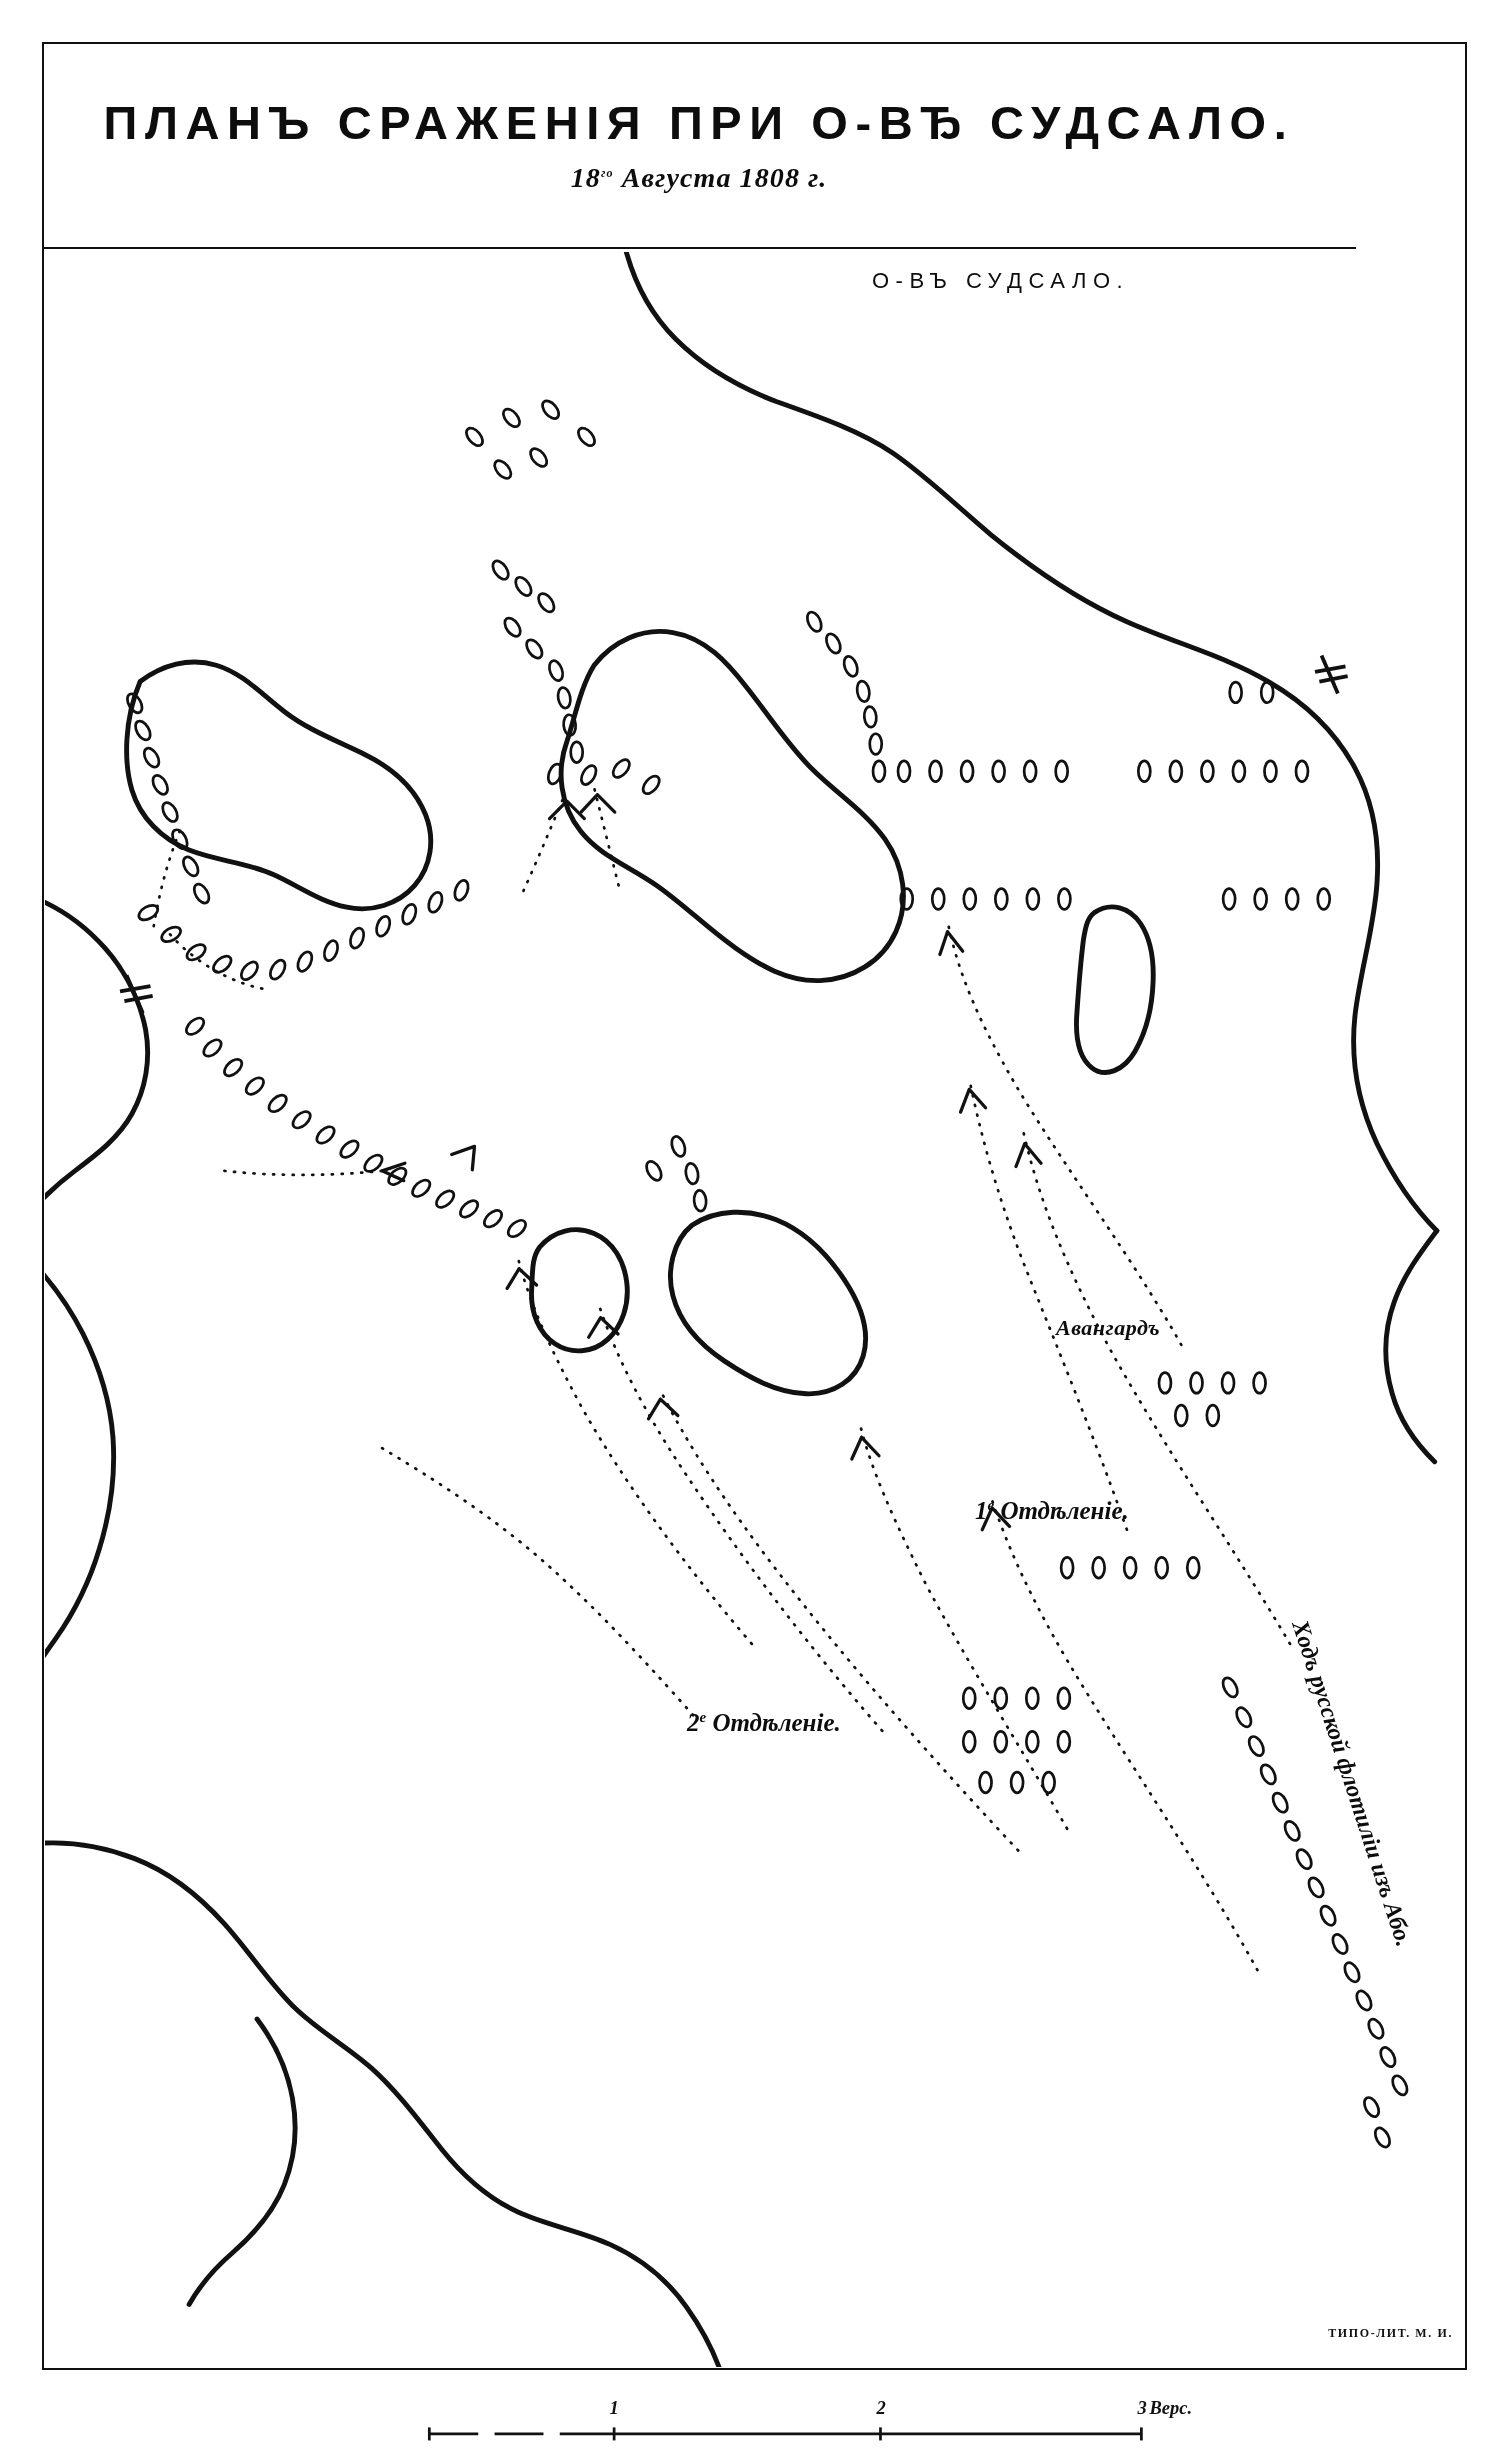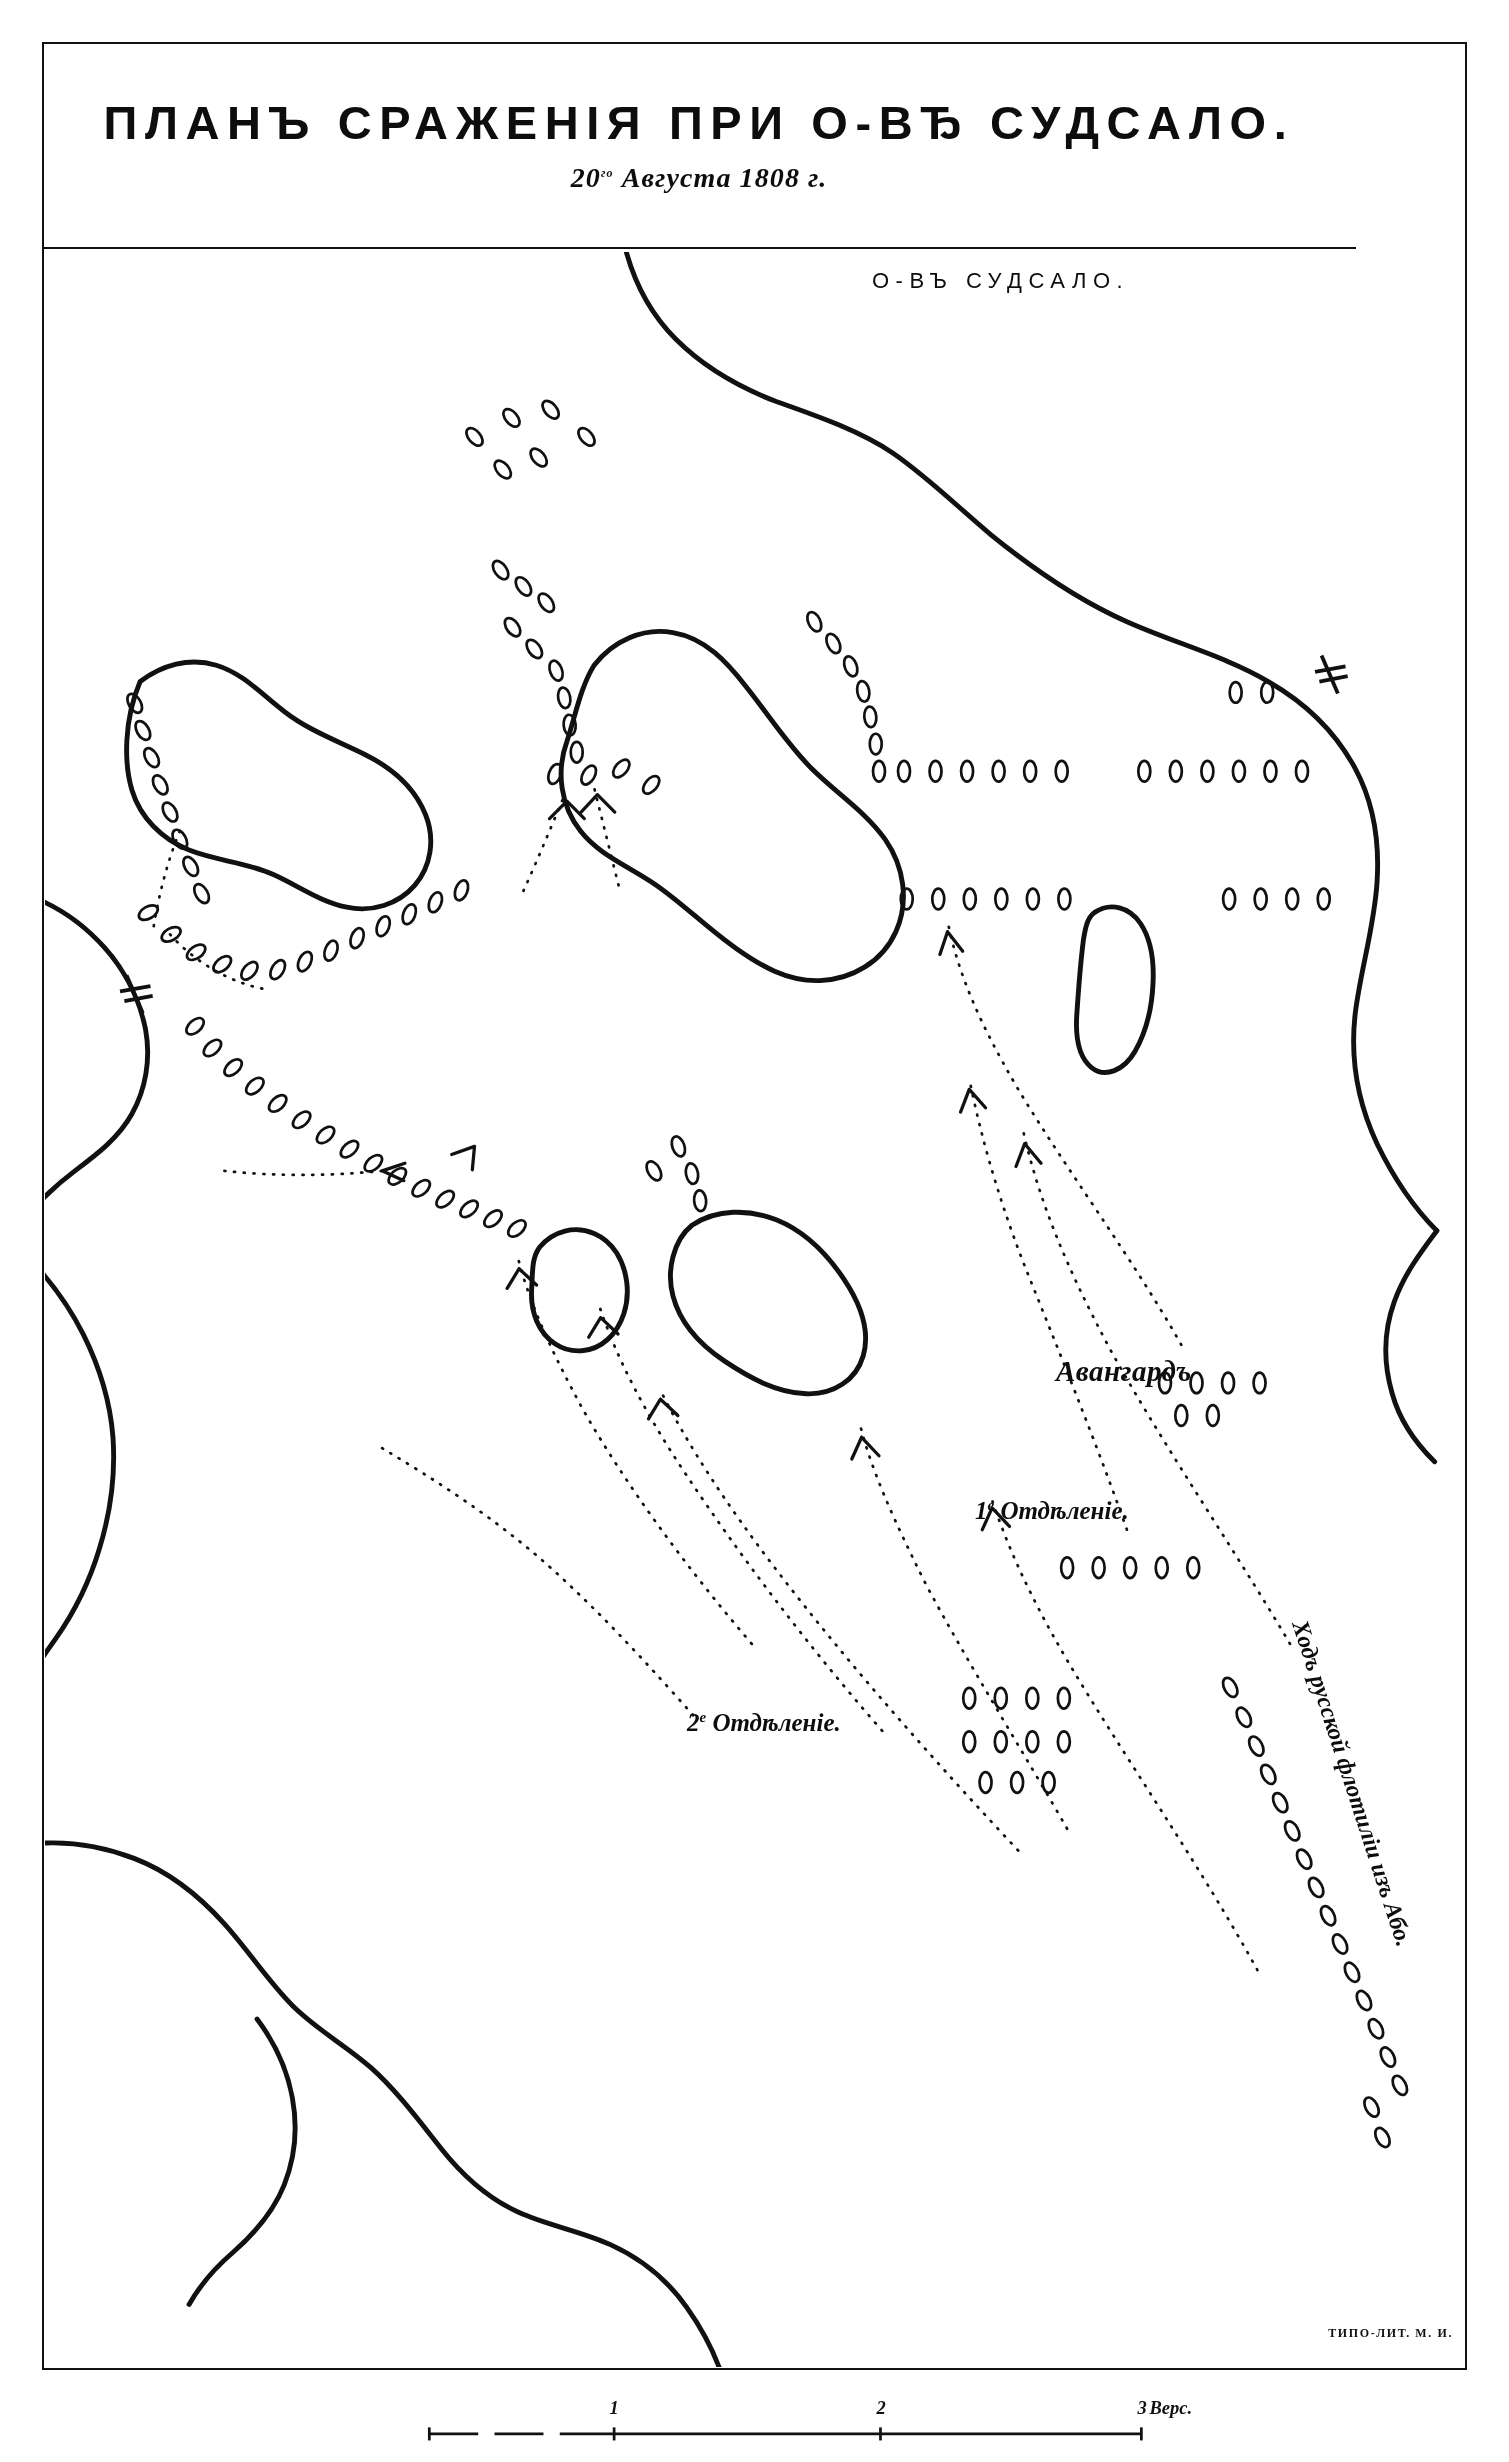--- a/index.html
+++ b/index.html
@@ -91,23 +91,22 @@
   .lbl-island {
     font-family: "Liberation Sans", sans-serif;
     font-weight: 400;
     font-size: 22px;
     letter-spacing: 6.5px;
   }
   .lbl-script {
     font-family: "Liberation Serif", serif;
     font-style: italic;
     font-weight: 700;
-    font-size: 29px;
+    font-size: 22px;
     letter-spacing: 0.5px;
-    margin-top: 40px;
   }
   .lbl-script-sm {
     font-family: "Liberation Serif", serif;
     font-style: italic;
     font-weight: 700;
     font-size: 25px;
   }
   .lbl-script-sm .ord {
     font-size: 15px;
     vertical-align: super;
@@ -164,21 +163,21 @@
 </head>
 <body>
 
 <div id="sheet">
 
   <div class="frame-outer"></div>
 
   <div class="title-band">
     <div class="title-main">ПЛАНЪ СРАЖЕНІЯ ПРИ О-ВЂ СУДСАЛО.</div>
     <div class="title-sub">
-      <span>20</span><span class="ord">го</span>
+      <span>18</span><span class="ord">го</span>
       <span>Августа 1808 г.</span>
     </div>
   </div>
 
   <div class="map-area">
     <svg width="1419" height="2115" viewBox="0 0 2610 3890" xmlns="http://www.w3.org/2000/svg">
       <defs>
         <g id="shipOval">
           <ellipse cx="0" cy="0" rx="11" ry="19" fill="none" stroke="#111" stroke-width="5"></ellipse>
         </g>

